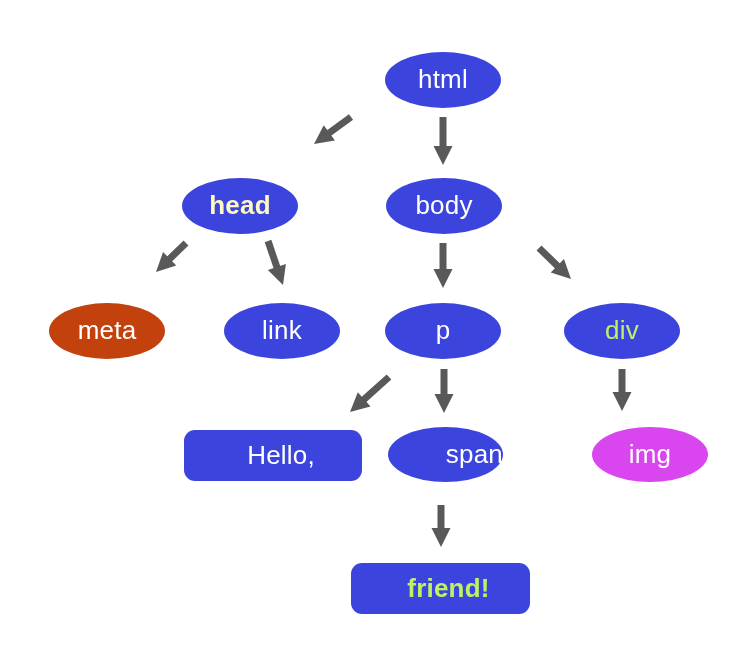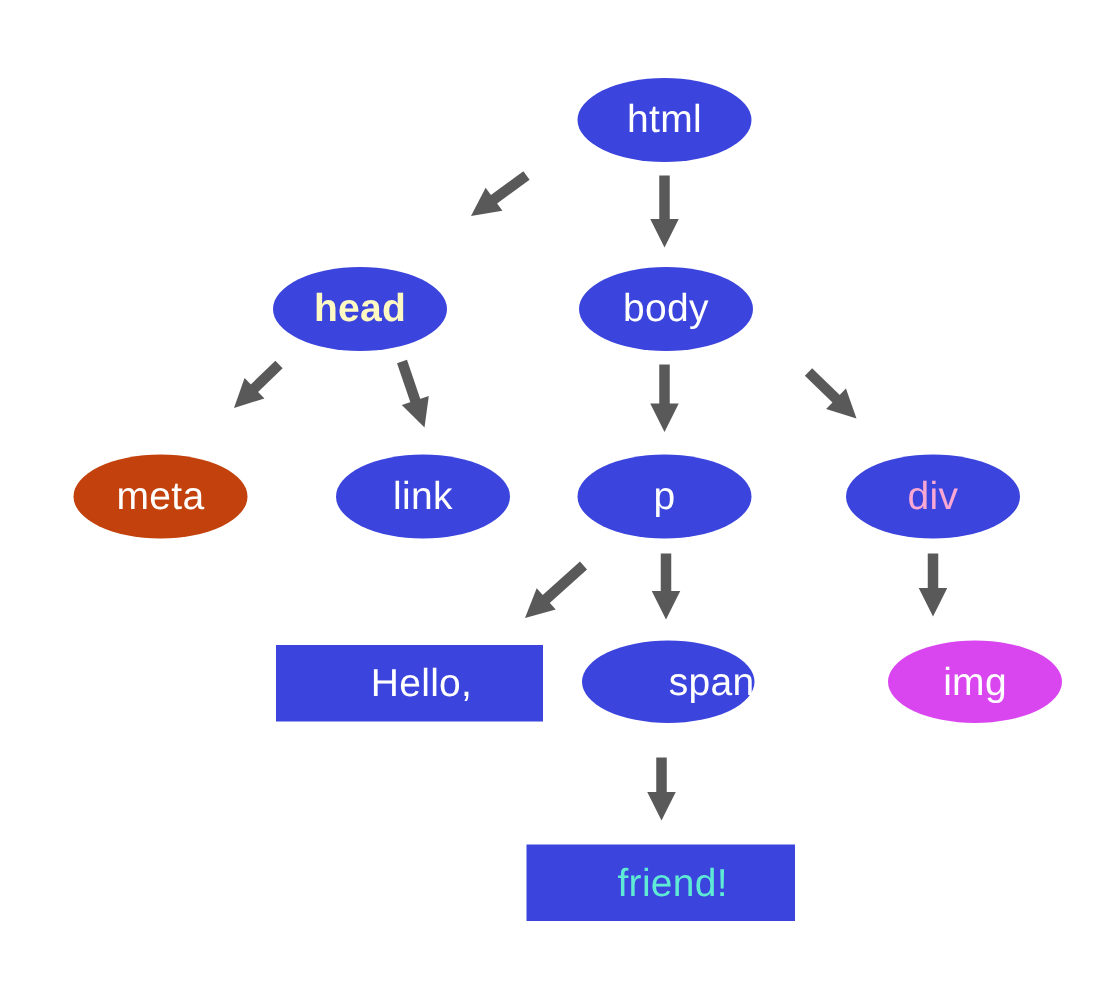--- a/index.html
+++ b/index.html
@@ -39,21 +39,21 @@
     font-weight: 400;
     letter-spacing: 0.2px;
     line-height: 1;
     box-sizing: border-box;
     user-select: none;
   }
   .node.ellipse {
     border-radius: 50%;
   }
   .node.rect {
-    border-radius: 0;
+    border-radius: 11px;
     padding-left: 16px;
   }
   .node-label {
     display: block;
     text-align: center;
     white-space: nowrap;
     transform: translateY(-1px);
   }
 </style>
 </head>
@@ -114,29 +114,29 @@
       </div>
       <div class="node ellipse" style="left: 49px; top: 303px; width: 116px; height: 56px; background: #c2410c; color: rgb(255, 255, 255);">
         <span class="node-label">meta</span>
       </div>
       <div class="node ellipse" style="left: 224px; top: 303px; width: 116px; height: 56px; background: rgb(59, 68, 220); color: rgb(255, 255, 255);">
         <span class="node-label">link</span>
       </div>
       <div class="node ellipse" style="left: 385px; top: 303px; width: 116px; height: 56px; background: rgb(59, 68, 220); color: rgb(255, 255, 255);">
         <span class="node-label">p</span>
       </div>
-      <div class="node ellipse" style="left: 564px; top: 303px; width: 116px; height: 56px; background: rgb(59, 68, 220); color: #f9a8d4;">
+      <div class="node ellipse" style="left: 564px; top: 303px; width: 116px; height: 56px; background: rgb(59, 68, 220); color: #bef264;">
         <span class="node-label">div</span>
       </div>
       <div class="node rect" style="left: 184px; top: 430px; width: 178px; height: 51px; background: rgb(59, 68, 220); color: rgb(255, 255, 255);">
         <span class="node-label">Hello,</span>
       </div>
       <div class="node ellipse" style="left: 388px; top: 427px; width: 115px; height: 55px; background: rgb(59, 68, 220); color: rgb(255, 255, 255); justify-content: flex-end;">
         <span class="node-label">span</span>
       </div>
       <div class="node ellipse" style="left: 592px; top: 427px; width: 116px; height: 55px; background: #d946ef; color: rgb(255, 255, 255);">
         <span class="node-label">img</span>
       </div>
-      <div class="node rect" style="left: 351px; top: 563px; width: 179px; height: 51px; background: rgb(59, 68, 220); color: #5eead4;">
+      <div class="node rect" style="left: 351px; top: 563px; width: 179px; height: 51px; background: rgb(59, 68, 220); color: #bef264; font-weight: bold;">
         <span class="node-label">friend!</span>
       </div>
     </div>
 </div>
 
 </body></html>

